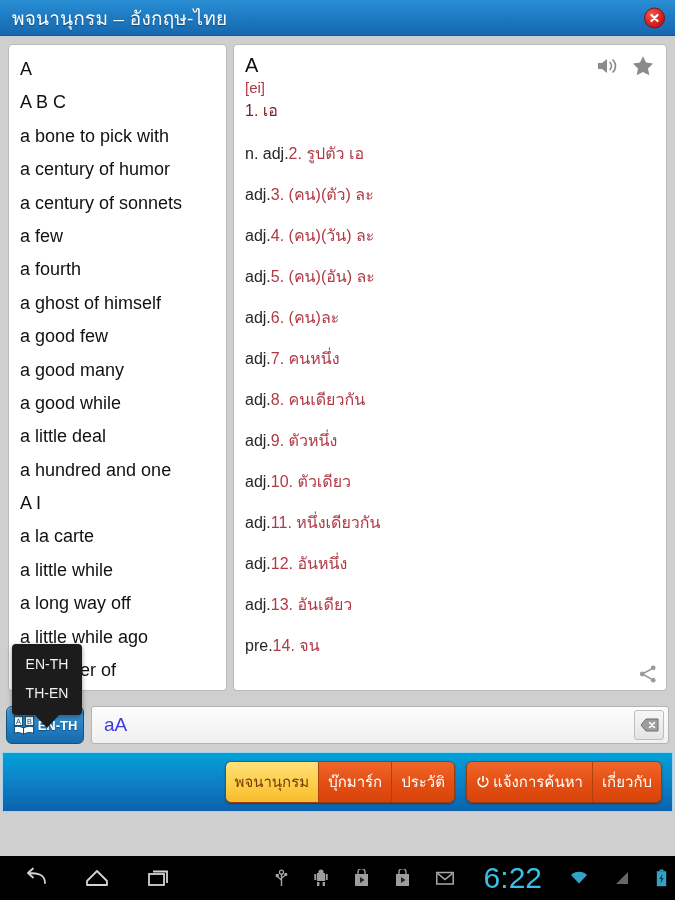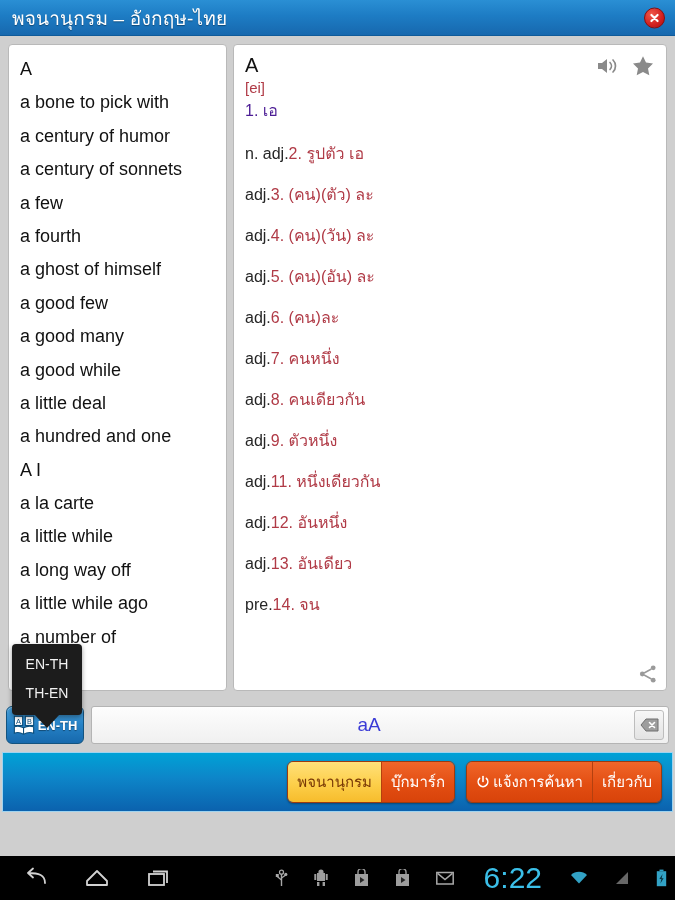--- a/index.html
+++ b/index.html
@@ -62,21 +62,21 @@
   .def-head {
     display: flex; align-items: flex-start; justify-content: space-between;
     padding: 8px 12px 0 11px;
   }
   .headword { font-size: 20px; color: #111; line-height: 24px; }
   .head-icons { display: flex; align-items: center; gap: 13px; padding-top: 2px; }
   .icon-btn { cursor: pointer; display: block; }
 
   .def-body { padding: 0 12px 0 11px; position: relative; }
   .phon { color: #b03a46; font-size: 15px; line-height: 22px; }
-  .sense-first { color: #4c1d95; font-size: 16px; line-height: 24px; }
+  .sense-first { color: #7f1d1d; font-size: 16px; line-height: 24px; }
   .sense {
     font-size: 16px; line-height: 21px;
     margin-top: 20px; color: #b03a46;
   }
   .sense .pos { color: #262626; }
   .share-icon {
     position: absolute; right: 8px; bottom: 6px; cursor: pointer;
   }
   .def-scroll { position: relative; height: 100%; }
 
@@ -125,21 +125,21 @@
   .search-field {
     flex: 1; height: 38px; margin-left: 7px;
     background: linear-gradient(to bottom, #fdfdfd 0%, #f0f0f0 100%);
     border: 1px solid #b4b4b4;
     border-radius: 3px;
     display: flex; align-items: center;
     padding: 0 4px 0 12px;
   }
   .search-text {
     flex: 1; font-size: 19px; color: #3b3bd6;
-    white-space: nowrap; overflow: hidden; text-align: center;
+    white-space: nowrap; overflow: hidden;
   }
   .clear-btn {
     width: 30px; height: 30px; flex: none;
     background: linear-gradient(to bottom, #f7f7f7, #e3e3e3);
     border: 1px solid #bdbdbd; border-radius: 3px;
     display: flex; align-items: center; justify-content: center;
     cursor: pointer;
   }
 
   
@@ -208,20 +208,21 @@
         <path d="M2.4 2.4 L8.6 8.6 M8.6 2.4 L2.4 8.6" stroke="#ffffff" stroke-width="2.1" stroke-linecap="round"></path>
       </svg>
     </div>
   </div>
 
   <div class="content">
 
     <div class="panel panel-left">
       <div class="wordlist" id="wordlist">
           <div class="word-item">A</div>
+          <div class="word-item">A B C</div>
           <div class="word-item">a bone to pick with</div>
           <div class="word-item">a century of humor</div>
           <div class="word-item">a century of sonnets</div>
           <div class="word-item">a few</div>
           <div class="word-item">a fourth</div>
           <div class="word-item">a ghost of himself</div>
           <div class="word-item">a good few</div>
           <div class="word-item">a good many</div>
           <div class="word-item">a good while</div>
           <div class="word-item">a little deal</div>
@@ -257,20 +258,21 @@
           <div class="sense-first">1. เอ</div>
           <div id="senses">
               <div class="sense"><span class="pos">n. adj.</span><span>2. รูปตัว เอ</span></div>
               <div class="sense"><span class="pos">adj.</span><span>3. (คน)(ตัว) ละ</span></div>
               <div class="sense"><span class="pos">adj.</span><span>4. (คน)(วัน) ละ</span></div>
               <div class="sense"><span class="pos">adj.</span><span>5. (คน)(อัน) ละ</span></div>
               <div class="sense"><span class="pos">adj.</span><span>6. (คน)ละ</span></div>
               <div class="sense"><span class="pos">adj.</span><span>7. คนหนึ่ง</span></div>
               <div class="sense"><span class="pos">adj.</span><span>8. คนเดียวกัน</span></div>
               <div class="sense"><span class="pos">adj.</span><span>9. ตัวหนึ่ง</span></div>
+              <div class="sense"><span class="pos">adj.</span><span>10. ตัวเดียว</span></div>
               <div class="sense"><span class="pos">adj.</span><span>11. หนึ่งเดียวกัน</span></div>
               <div class="sense"><span class="pos">adj.</span><span>12. อันหนึ่ง</span></div>
               <div class="sense"><span class="pos">adj.</span><span>13. อันเดียว</span></div>
               <div class="sense"><span class="pos">pre.</span><span>14. จน</span></div>
             </div>
         </div>
 
         <svg class="share-icon" width="20" height="20" viewBox="0 0 20 20">
           <circle cx="15.2" cy="3.8" r="2.4" fill="#9a9a9a"></circle>
           <circle cx="4.3" cy="10" r="2.4" fill="#9a9a9a"></circle>
@@ -311,20 +313,23 @@
   </div>
 
   <div class="toolbar">
     <div class="btn-group" id="tb-left">
         <div class="tb-btn active">
           <span>พจนานุกรม</span>
         </div>
         <div class="tb-btn">
           <span>บุ๊กมาร์ก</span>
         </div>
+        <div class="tb-btn">
+          <span>ประวัติ</span>
+        </div>
       </div>
     <div class="btn-group" id="tb-right">
         <div class="tb-btn">
           <span class="power-glyph"><svg width="14" height="14" viewBox="0 0 14 14">
               <path d="M7 1.6 V6.4" stroke="#ffffff" stroke-width="1.6" stroke-linecap="round"></path>
               <path d="M3.6 3.4 A4.8 4.8 0 1 0 10.4 3.4" stroke="#ffffff" stroke-width="1.6" fill="none" stroke-linecap="round"></path>
             </svg></span>
           <span>แจ้งการค้นหา</span>
         </div>
         <div class="tb-btn">

